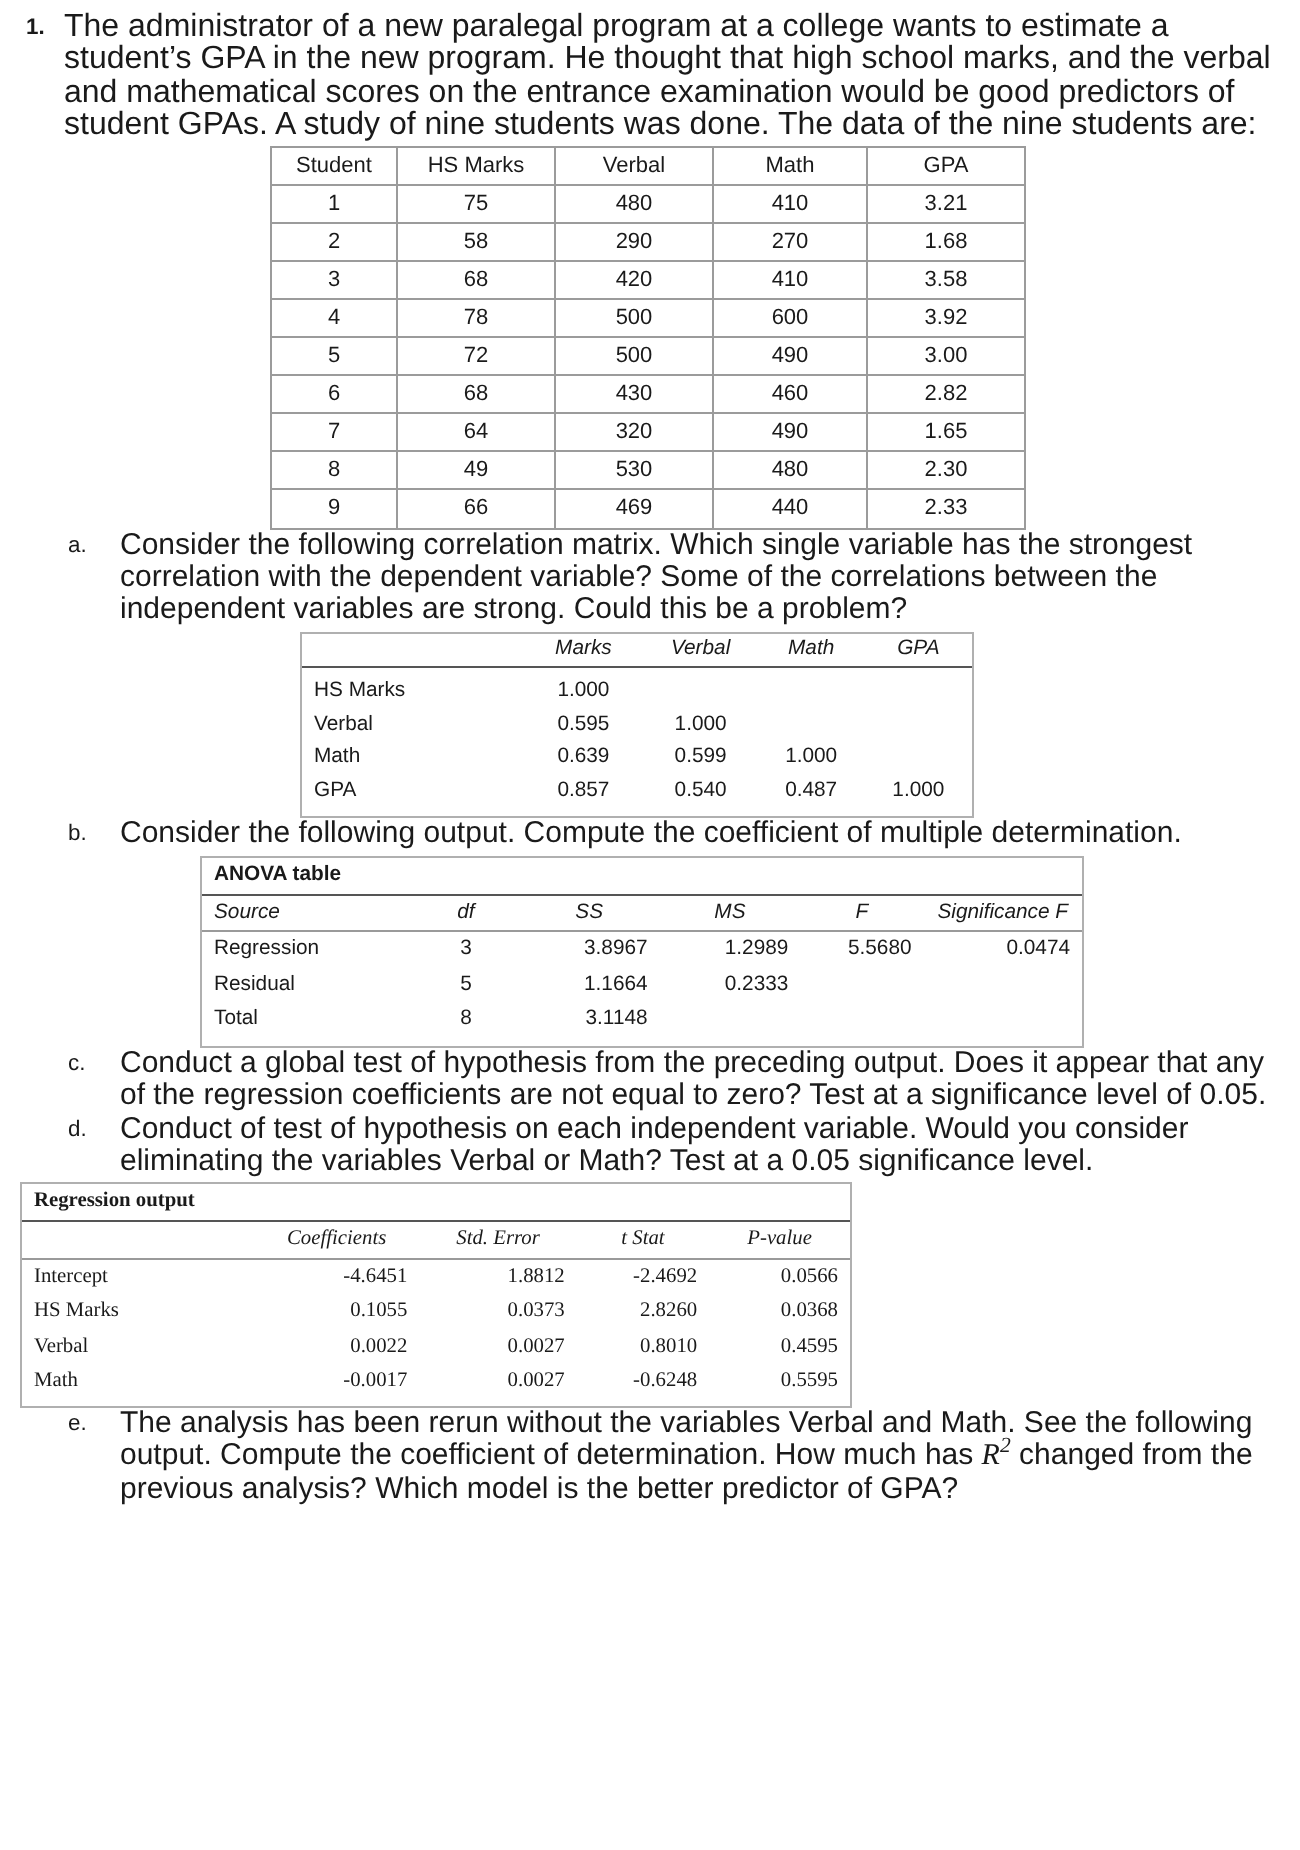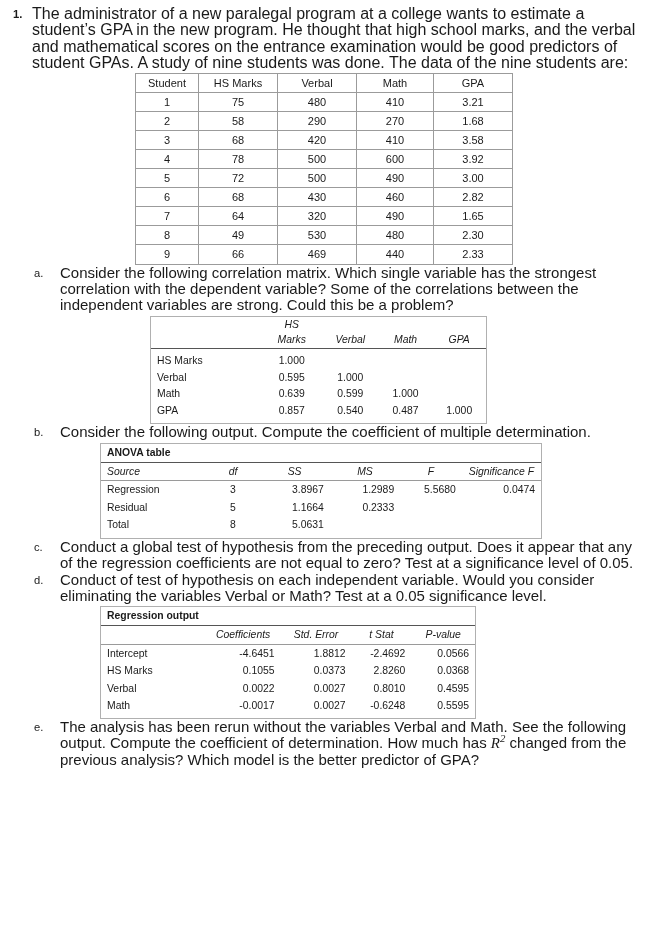--- a/index.html
+++ b/index.html
@@ -142,23 +142,23 @@
   #anova-panel {
     margin-left: 90px;
     width: 442px;
     margin-top: 2px;
   }
   #anova-panel .head-row td { border-bottom: 1px solid #9a9a9a; margin-top: 16px; }
   #anova-panel .pad-row td { height: 4px; line-height: 4px; }
 
   
   #regression-panel {
-    margin-left: 90px;
-    width: 376px;
+    width: 416px;
     margin-top: 2px;
+    font-family: Liberation Serif, serif;
   }
   #regression-panel .head-row td { border-bottom: 1px solid #9a9a9a; }
   #regression-panel .pad-row td { height: 3px; line-height: 3px; }
   sup { font-size: 0.72em; vertical-align: super; line-height: 0; }
   .mathvar { font-family: "Liberation Serif", serif; font-style: italic; }
 </style>
 </head>
 <body>
 
 <div class="page">
@@ -259,27 +259,20 @@
   <div class="panel" id="correlation-matrix-panel">
     <table>
       <colgroup>
         <col style="width:33%">
           <col style="width:18%">
           <col style="width:17%">
           <col style="width:16%">
           <col style="width:16%">
       </colgroup>
       <tbody>
-        <tr class="matrix-head-top">
-          <td class="ta-l hdr-it"></td>
-          <td class="ta-c hdr-it">HS</td>
-          <td class="ta-c hdr-it"></td>
-          <td class="ta-c hdr-it"></td>
-          <td class="ta-c hdr-it"></td>
-        </tr>
         <tr class="matrix-head-bot">
           <td class="ta-l hdr-it"></td>
           <td class="ta-c hdr-it">Marks</td>
           <td class="ta-c hdr-it">Verbal</td>
           <td class="ta-c hdr-it">Math</td>
           <td class="ta-c hdr-it">GPA</td>
         </tr>
         <tr class="spacer-row">
           <td></td>
             <td></td>
@@ -367,21 +360,21 @@
           <td class="ta-l">Residual</td>
           <td class="ta-c">5</td>
           <td class="ta-r">1.1664</td>
           <td class="ta-r">0.2333</td>
           <td class="ta-r"></td>
           <td class="ta-r"></td>
         </tr>
         <tr>
           <td class="ta-l">Total</td>
           <td class="ta-c">8</td>
-          <td class="ta-r">5.0631</td>
+          <td class="ta-r">3.1148</td>
           <td class="ta-r"></td>
           <td class="ta-r"></td>
           <td class="ta-r"></td>
         </tr>
         <tr class="pad-row">
           <td></td>
             <td></td>
           <td></td>
             <td></td>
           <td></td>

